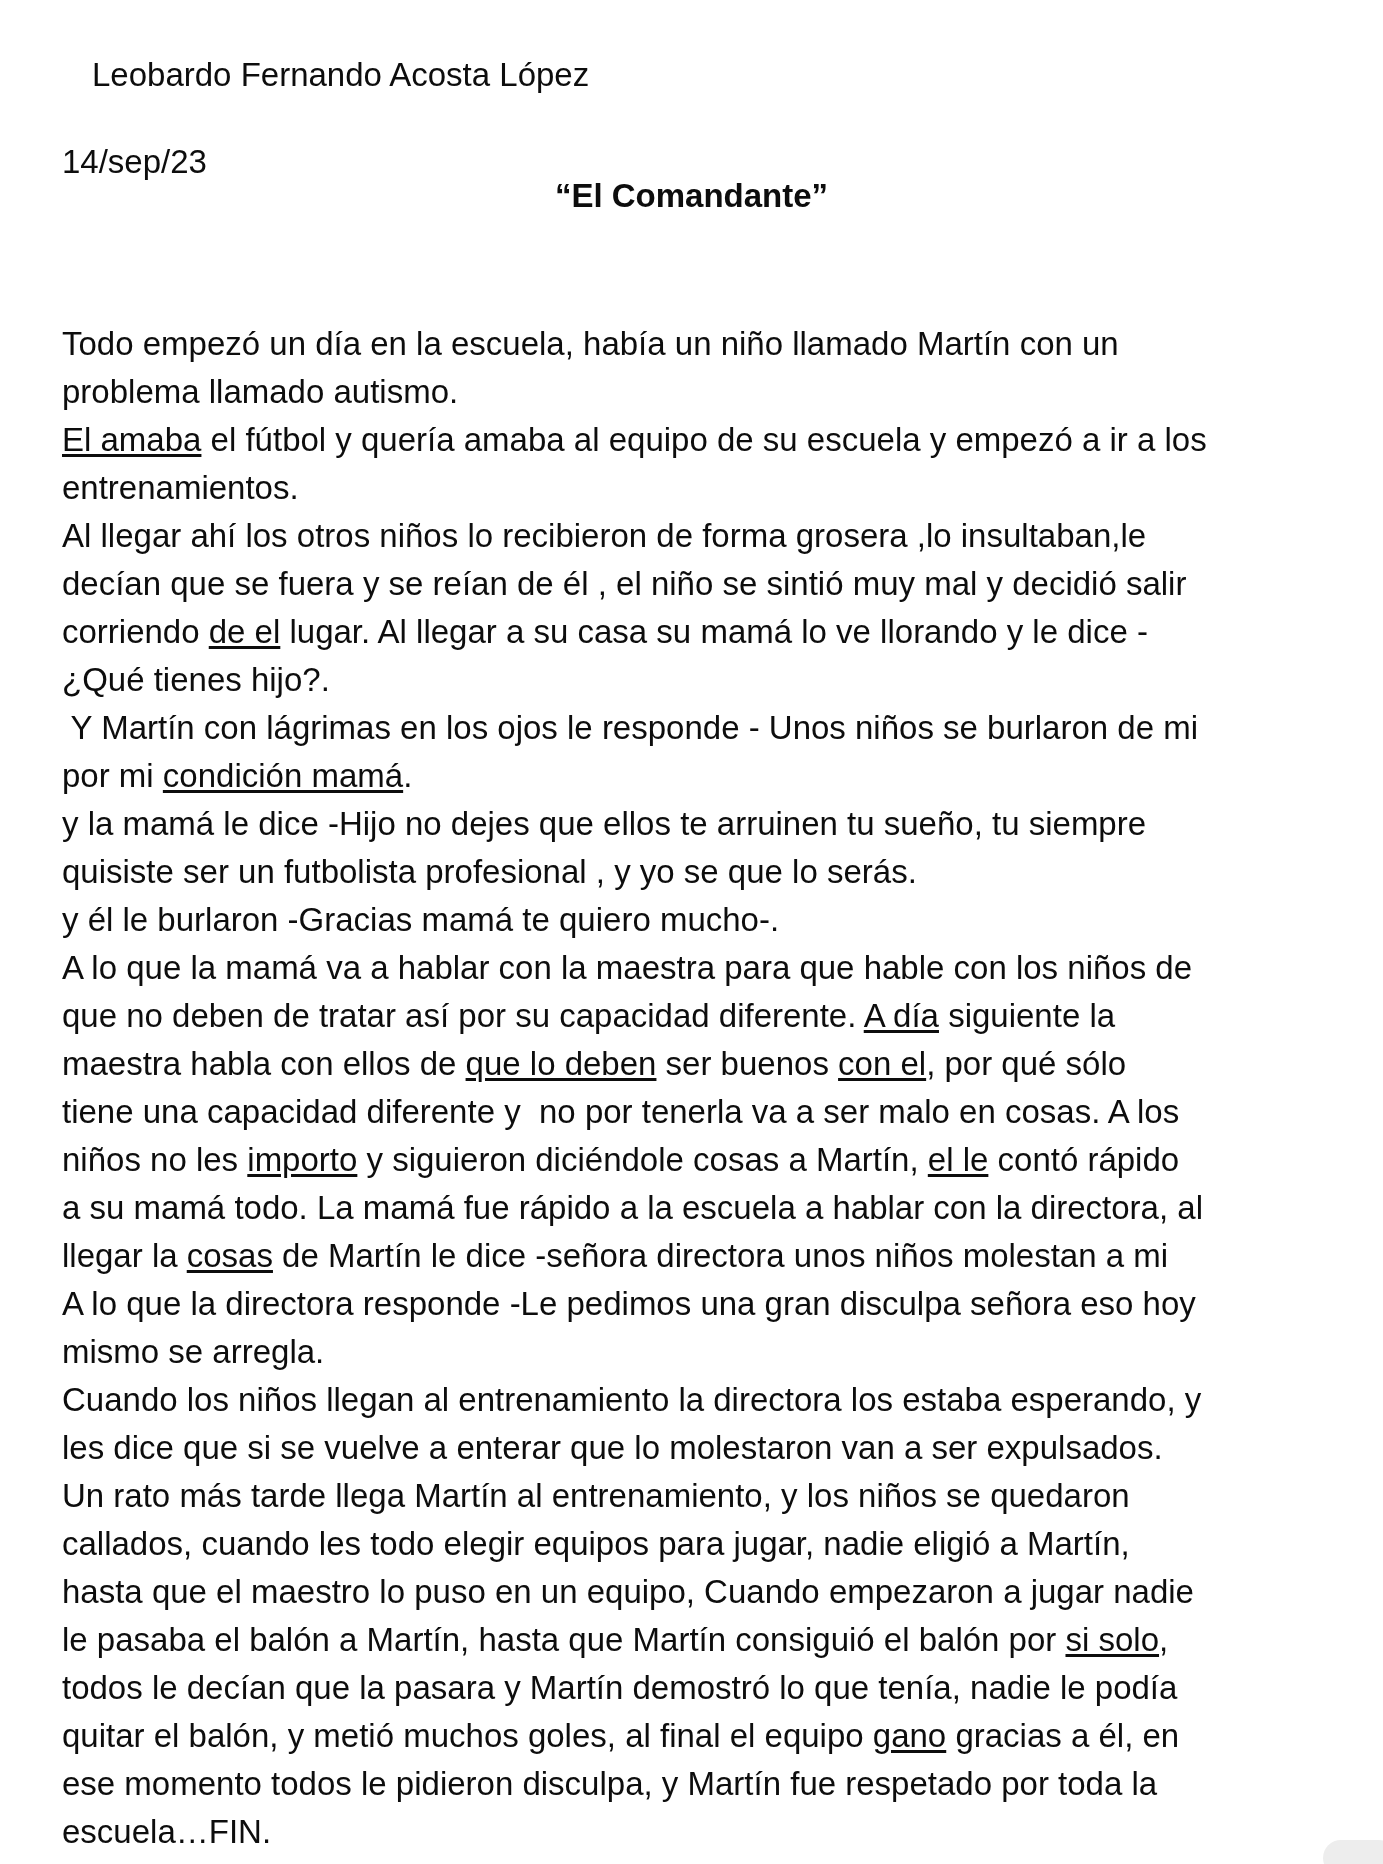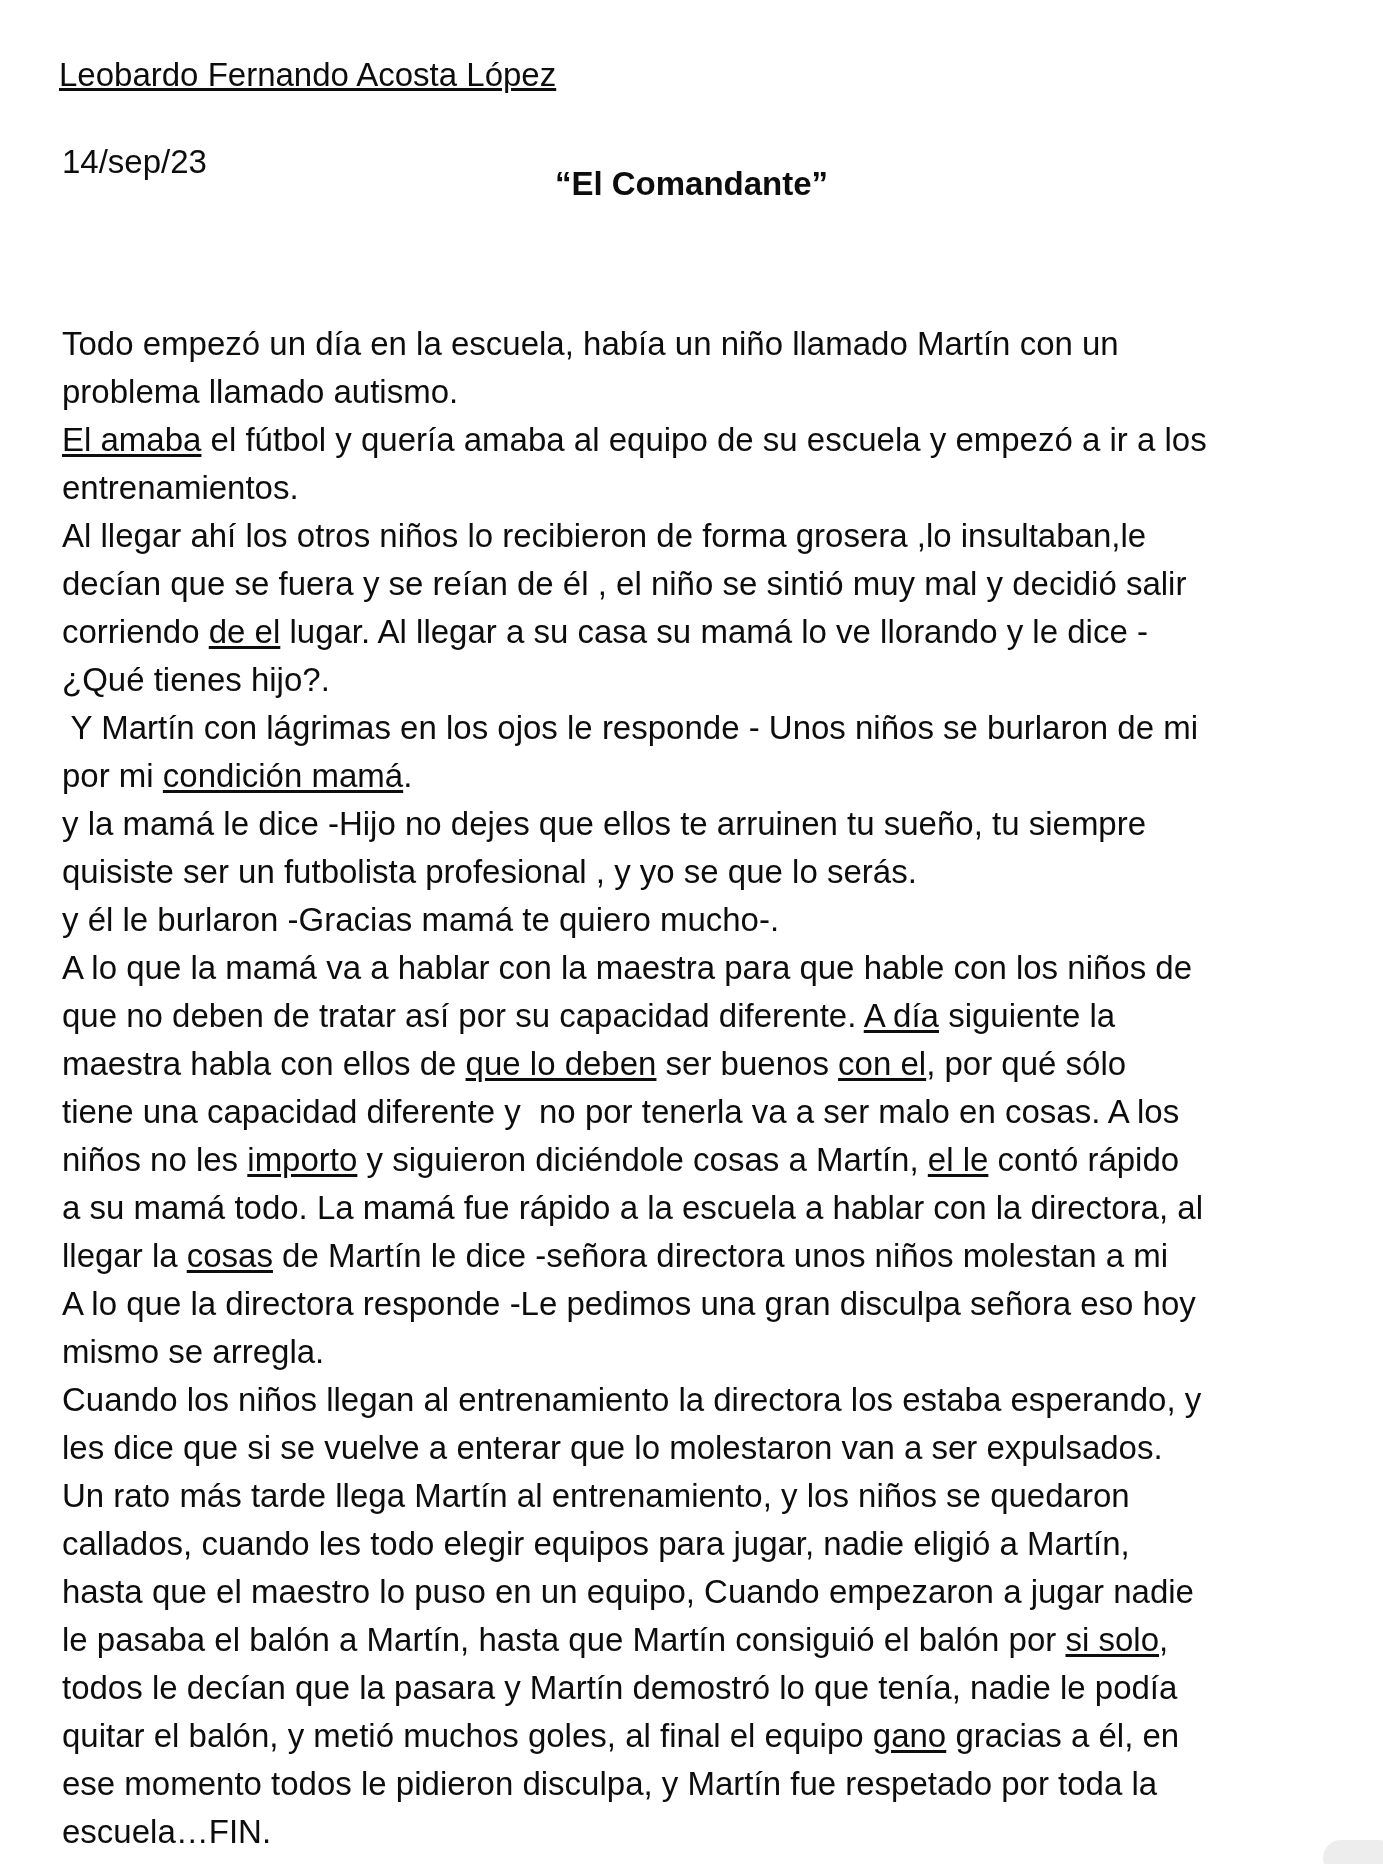--- a/index.html
+++ b/index.html
@@ -13,38 +13,37 @@
     height: 1864px;
     background: #ffffff;
     overflow: hidden;
     font-family: "Liberation Sans", "DejaVu Sans", sans-serif;
     font-size: 33px;
     color: #0d0d0d;
   }
   .author-line {
     position: absolute;
     top: 51px;
-    left: 59px;
+    left: 92px;
     height: 48px;
     line-height: 48px;
     white-space: pre;
-    text-decoration: underline;
   }
   .date-line {
     position: absolute;
     top: 138px;
     left: 62px;
     height: 48px;
     line-height: 48px;
     white-space: pre;
     text-align: right;
   }
   .title-line {
     position: absolute;
-    top: 160px;
+    top: 172px;
     left: 62px;
     width: 1259px;
     height: 48px;
     line-height: 48px;
     text-align: center;
     font-weight: bold;
     white-space: pre;
   }
   .doc-body {
     position: absolute;

